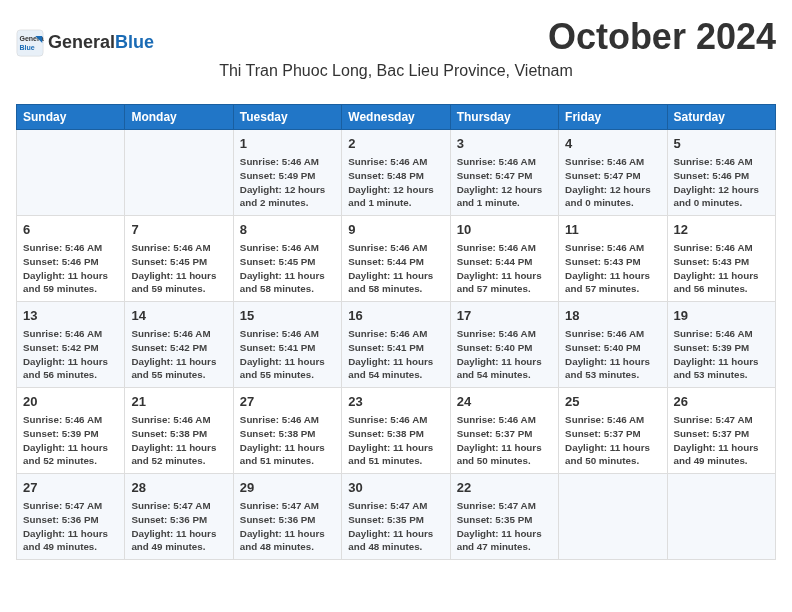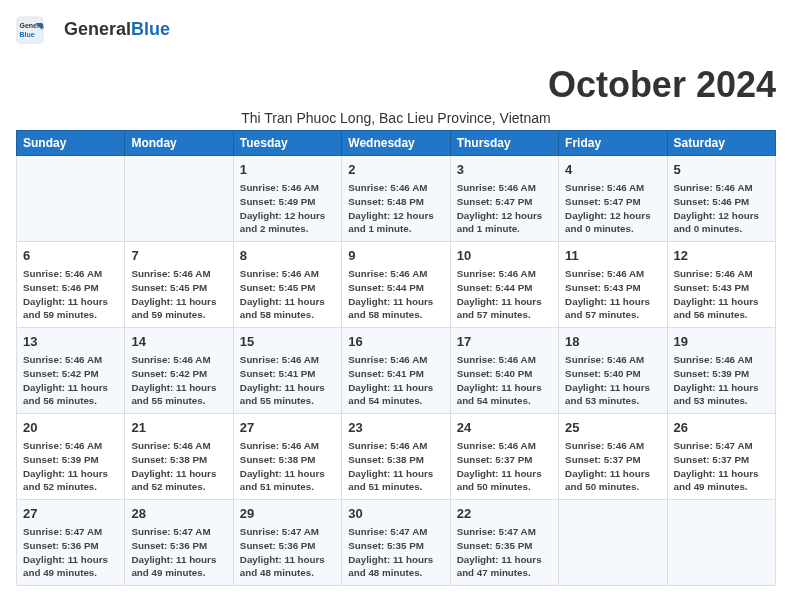--- a/index.html
+++ b/index.html
@@ -12,45 +12,45 @@
     }
     .header-area {
       display: flex;
       justify-content: space-between;
       align-items: flex-start;
       margin-bottom: 4px;
     }
     .logo {
       display: flex;
       align-items: center;
-      gap: 20px;
+      gap: 4px;
+      margin-top: 13px;
     }
     .logo-text {
       font-size: 18px;
       font-weight: bold;
       line-height: 1.1;
     }
     .logo-general { color: #333; }
     .logo-blue { color: #1a6bb5; }
     .logo-icon {
       width: 28px;
       height: 28px;
     }
     .month-title {
       font-size: 36px;
       font-weight: bold;
       color: #333;
       text-align: right;
-      margin-top: 48px;
     }
     .subtitle {
       text-align: center;
-      font-size: 14px;
+      font-size: 16px;
       color: #333;
-      margin-bottom: 4px;
+      margin-bottom: 24px;
     }
     table {
       width: 100%;
       border-collapse: collapse;
       font-size: 10.5px;
     }
     thead th {
       background-color: #2176c7;
       color: #fff;
       text-align: left;

